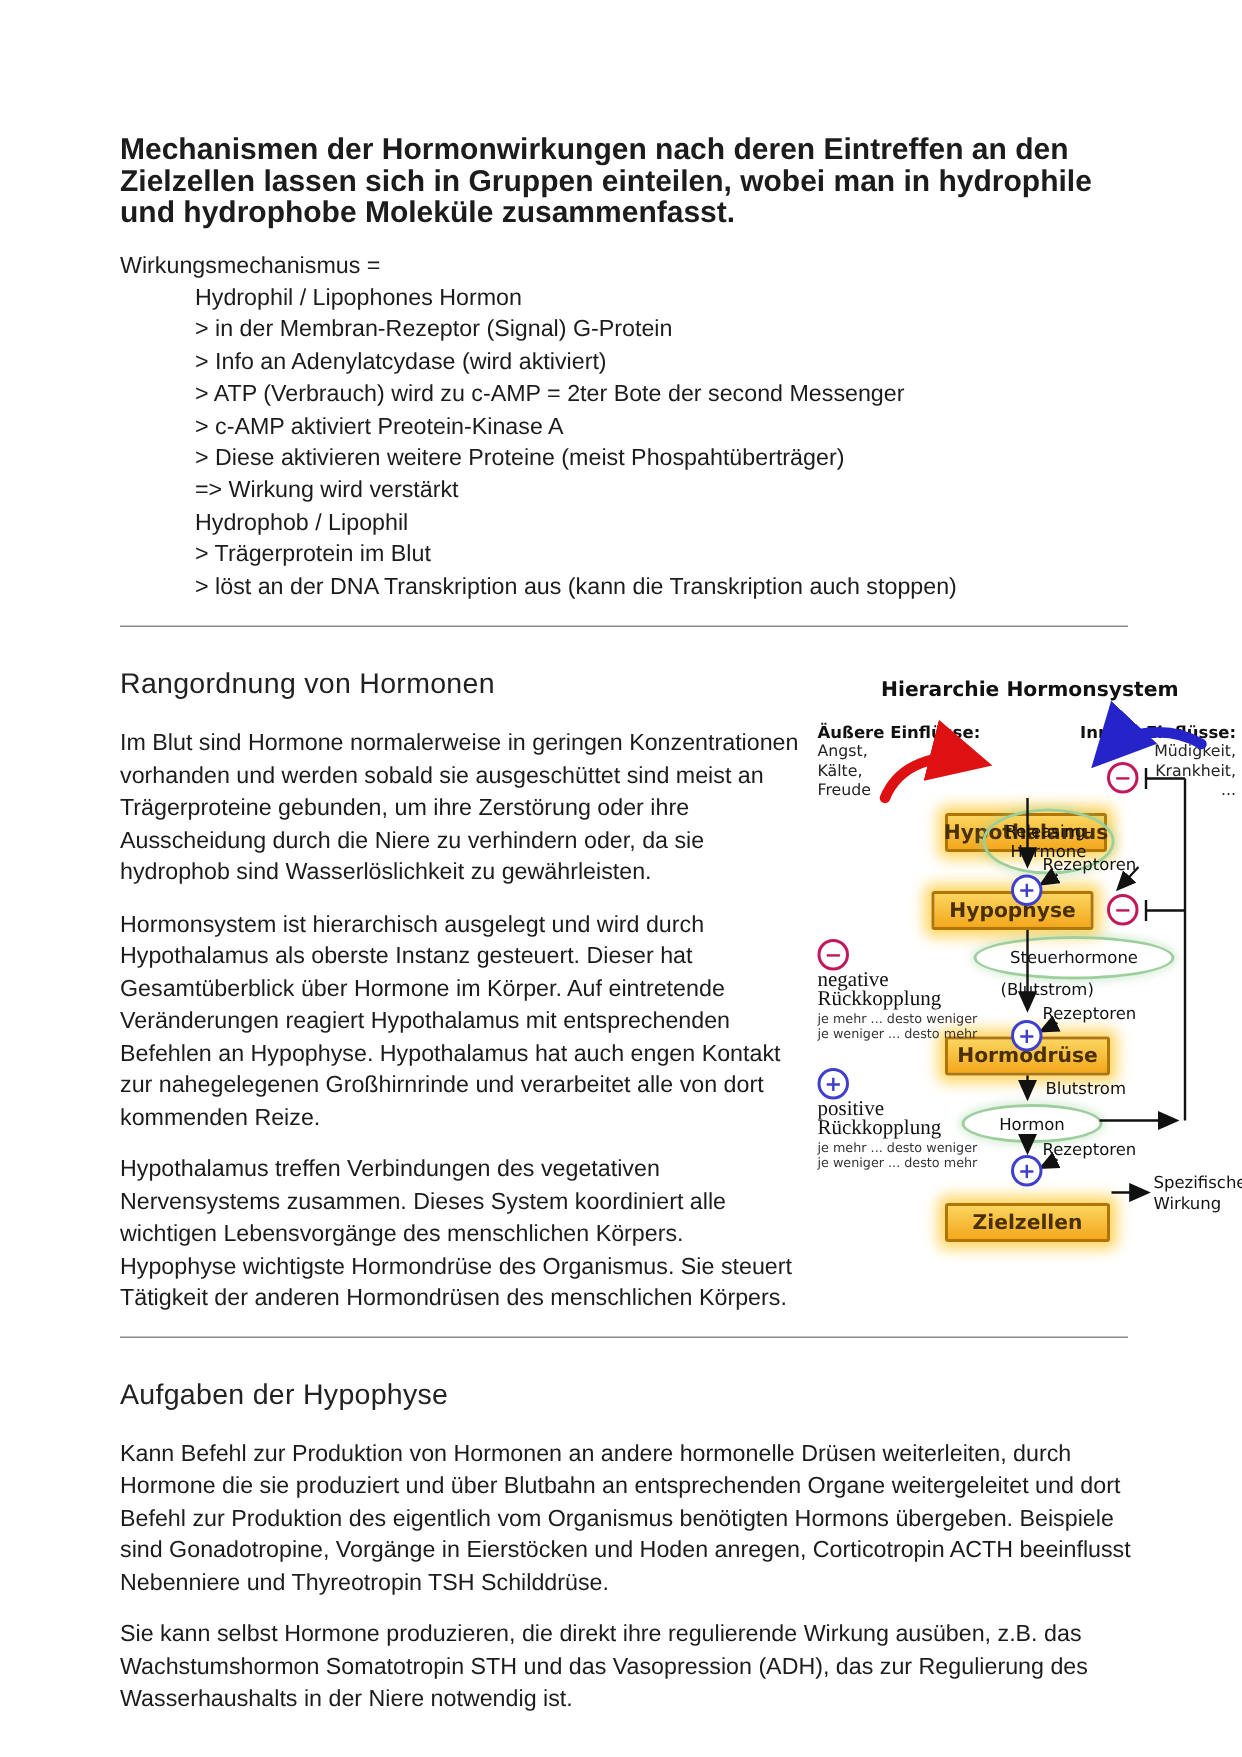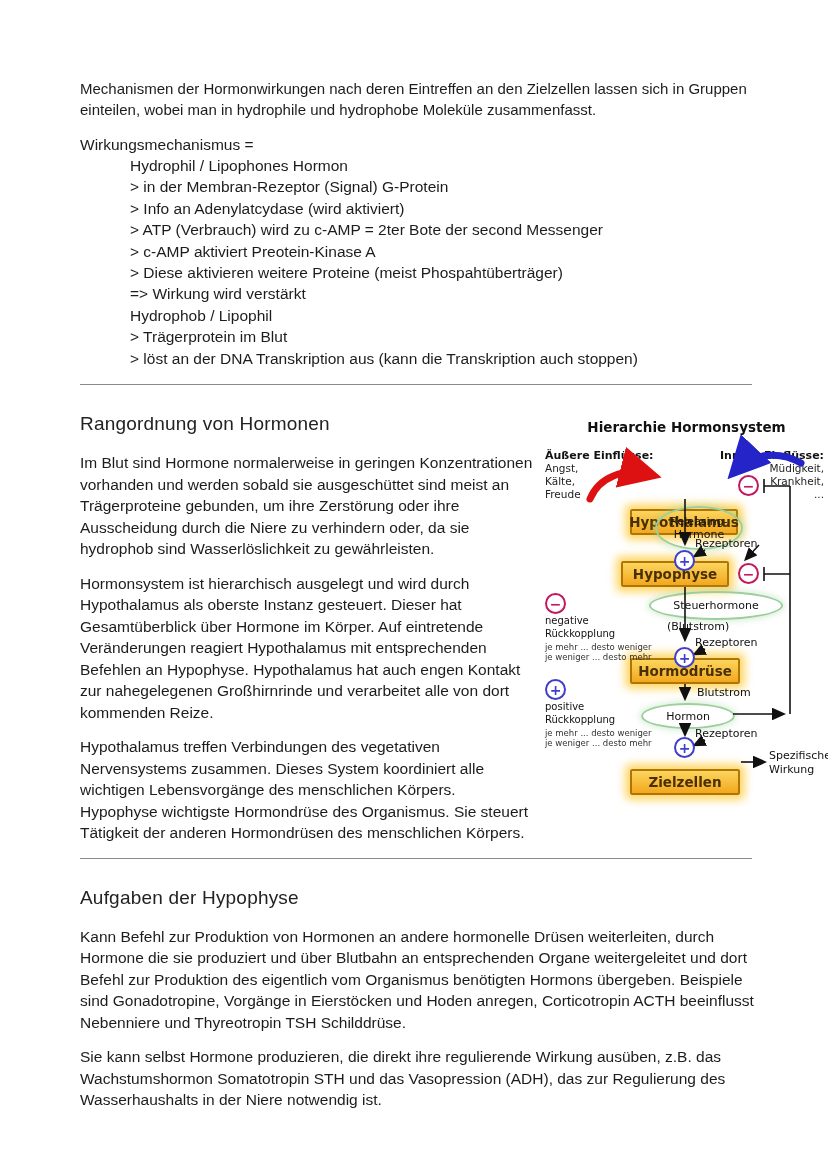--- a/index.html
+++ b/index.html
@@ -3,21 +3,21 @@
 <meta charset="utf-8">
 <style>
   html,body{margin:0;padding:0;background:#ffffff;}
   body{
     width:828px;height:1171px;overflow:hidden;
     font-family:"Liberation Sans",sans-serif;color:#1c1c1c;
     -webkit-font-smoothing:antialiased;
   }
   .page{padding:78px 0 0 80px;width:748px;position:relative;}
 
-  .intro{max-width:676px;font-size:15px;line-height:21px;margin:0 0 14px 0;}
+  .intro{max-width:676px;font-size:20px;line-height:21px;margin:12px 0 14px 0;font-weight:bold;}
 
   .mech-title{font-size:15.5px;line-height:21px;}
   .mech-item{font-size:15.5px;line-height:21.4px;padding-left:50px;}
 
   hr.rule{border:none;border-top:1px solid #8a8a8a;width:672px;margin:15px 0 0 0;}
   hr.rule2{border:none;border-top:1px solid #8a8a8a;width:672px;margin:14px 0 0 0;clear:both;}
 
   h2.sect{font-size:19px;font-weight:normal;color:#222;margin:28px 0 17px 0;letter-spacing:.2px;}
   .sect1{width:748px;}
   .bodytext{font-size:15.5px;line-height:21.5px;margin:0 0 13px 0;}
@@ -60,21 +60,21 @@
   .cm1{left:193px;top:62px;}
   .cm2{left:193px;top:150px;}
   .cp1{left:129px;top:137px;}
   .cp2{left:129px;top:234px;}
   .cp3{left:129px;top:324px;}
   .cmL{left:0;top:180px;}
   .cpL{left:0;top:266px;}
 
   .dg-small{position:absolute;font-size:11px;color:#111;}
   .dg-tiny{position:absolute;font-size:8.5px;color:#333;line-height:10px;}
-  .fb-t1{font-size:10px;color:#111;line-height:13px;}
+  .fb-t1{font-size:14px;color:#111;line-height:13px;font-family:Liberation Serif, serif;}
 
   .spez{position:absolute;left:224px;top:336px;width:64px;font-size:11px;line-height:14px;color:#111;}
 
   svg.wires{position:absolute;left:0;top:0;z-index:4;}
 </style>
 </head>
 <body>
 
 <div class="page">
 

